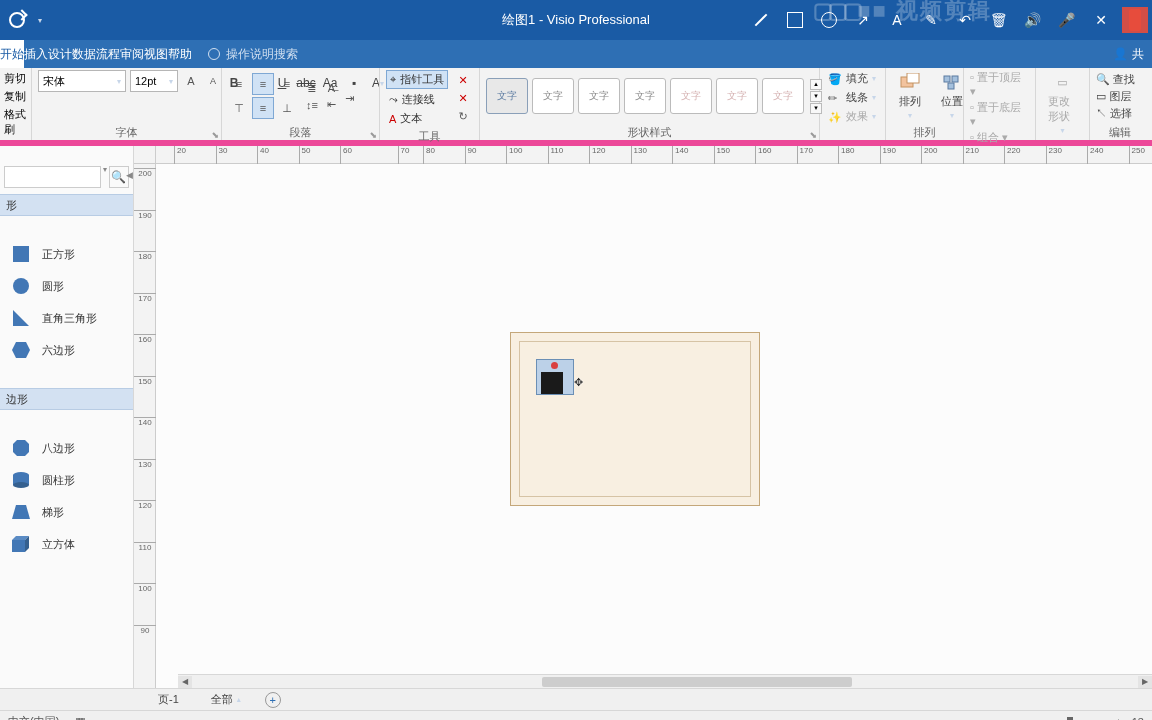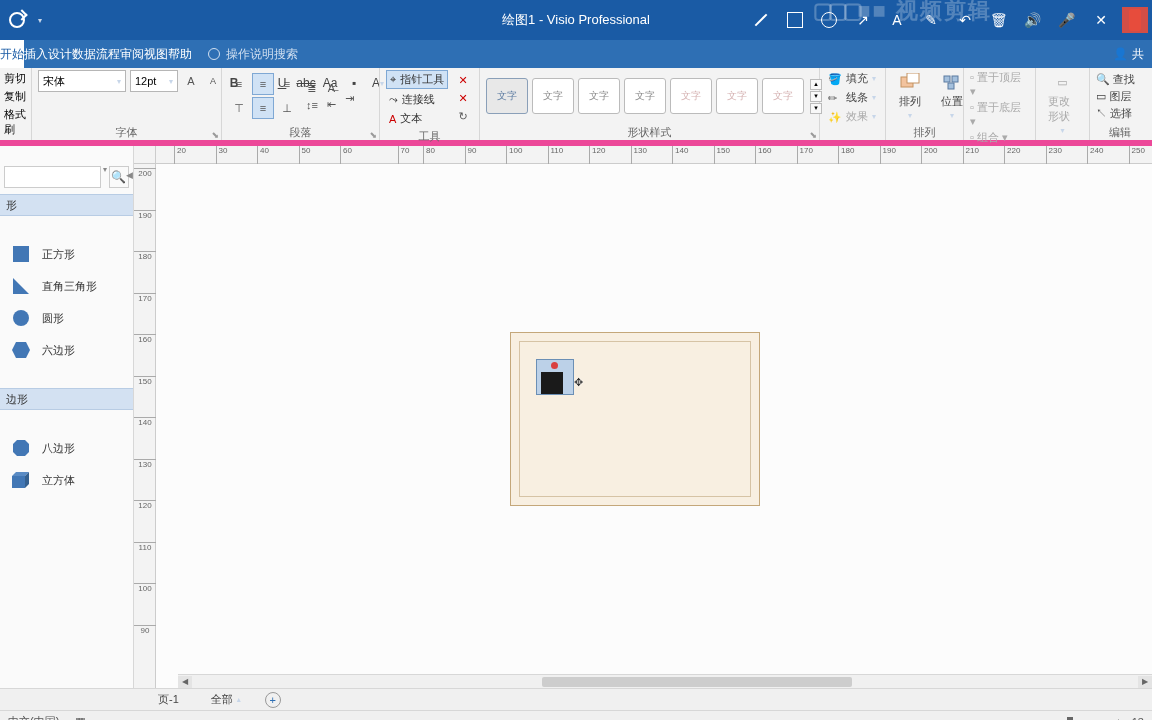--- a/index.html
+++ b/index.html
@@ -400,51 +400,69 @@
           <div class="shape-ico">
             <svg width="18" height="18">
               <rect x="1" y="1" width="16" height="16" fill="#4277b5"></rect>
             </svg>
           </div>
           <span>正方形</span>
         </div>
       <div class="shape-item">
           <div class="shape-ico">
             <svg width="18" height="18">
+              <circle cx="9" cy="9" r="8" fill="#4277b5"></circle>
+            </svg>
+          </div>
+          <span>圆形</span>
+        </div>
+      <div class="shape-item">
+          <div class="shape-ico">
+            <svg width="18" height="18">
               <polygon points="1,17 17,17 1,1" fill="#4277b5"></polygon>
             </svg>
           </div>
           <span>直角三角形</span>
-        </div>
-      <div class="shape-item">
-          <div class="shape-ico">
-            <svg width="18" height="18">
-              <circle cx="9" cy="9" r="8" fill="#4277b5"></circle>
-            </svg>
-          </div>
-          <span>圆形</span>
         </div>
       <div class="shape-item">
           <div class="shape-ico">
             <svg width="20" height="18">
               <polygon points="5,1 15,1 19,9 15,17 5,17 1,9" fill="#4277b5"></polygon>
             </svg>
           </div>
           <span>六边形</span>
         </div>
     </div>
     <div class="section-header">边形</div>
     <div class="shape-list">
       <div class="shape-item">
           <div class="shape-ico">
             <svg width="18" height="18">
               <polygon points="5,1 13,1 17,5 17,13 13,17 5,17 1,13 1,5" fill="#4277b5"></polygon>
             </svg>
           </div>
           <span>八边形</span>
+        </div>
+      <div class="shape-item">
+          <div class="shape-ico">
+            <svg width="18" height="18">
+              <ellipse cx="9" cy="4" rx="8" ry="3" fill="#4277b5"></ellipse>
+              <rect x="1" y="4" width="16" height="10" fill="#4277b5"></rect>
+              <ellipse cx="9" cy="14" rx="8" ry="3" fill="#35608f"></ellipse>
+            </svg>
+          </div>
+          <span>圆柱形</span>
+        </div>
+      <div class="shape-item">
+          <div class="shape-ico">
+            <svg width="20" height="16">
+              <polygon points="5,1 15,1 19,15 1,15" fill="#4277b5"></polygon>
+            </svg>
+          </div>
+          <span>梯形</span>
         </div>
       <div class="shape-item">
           <div class="shape-ico">
             <svg width="20" height="18">
               <polygon points="1,5 14,5 14,17 1,17" fill="#4277b5"></polygon>
               <polygon points="1,5 5,1 18,1 14,5" fill="#5a8bc4"></polygon>
               <polygon points="14,5 18,1 18,13 14,17" fill="#35608f"></polygon>
             </svg>
           </div>
           <span>立方体</span>

